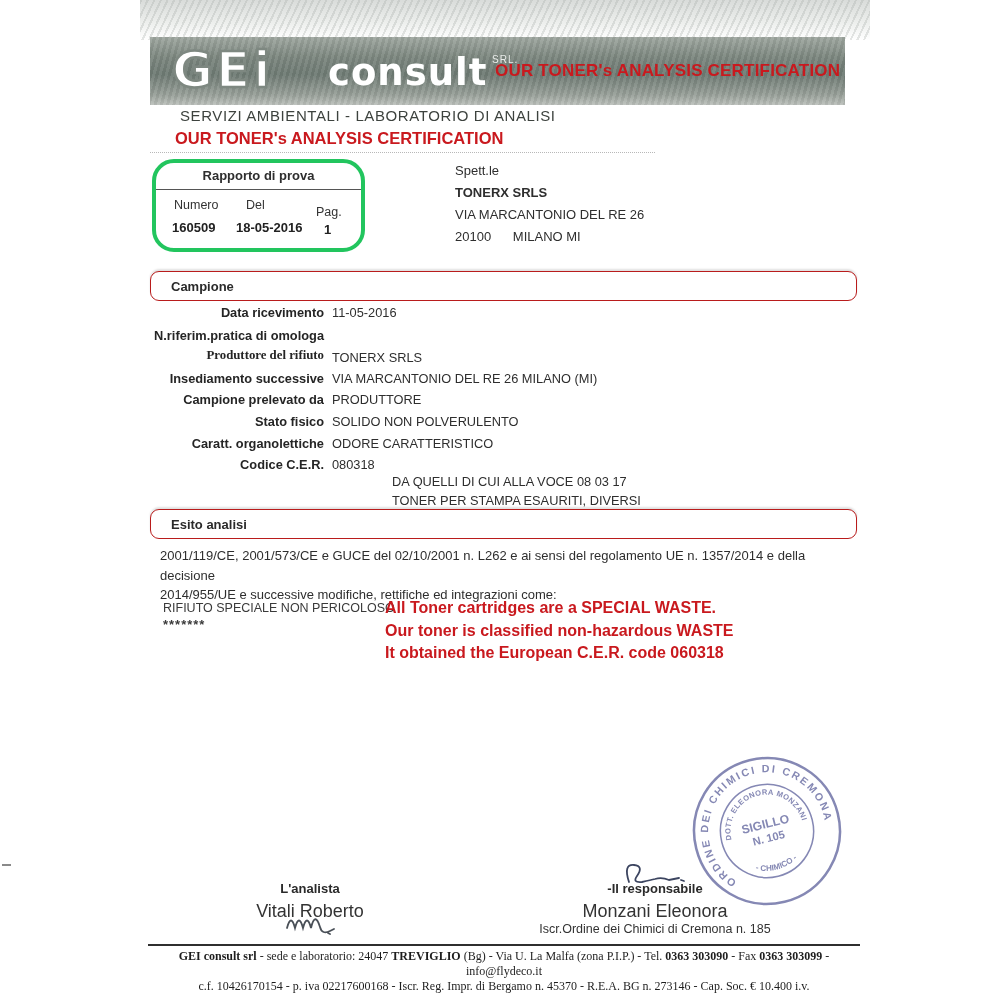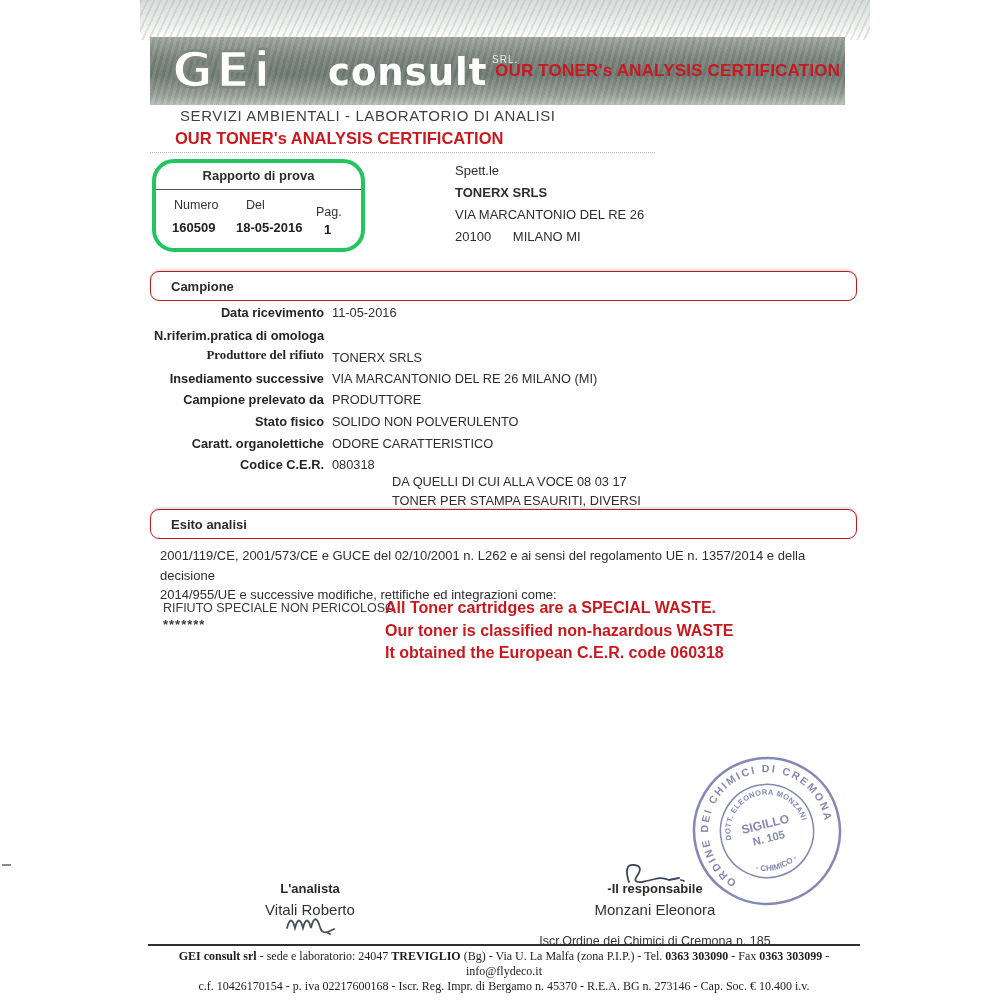--- a/index.html
+++ b/index.html
@@ -98,22 +98,22 @@
   
   .stamp{ left:683px; top:750px; width:168px; height:162px; transform:rotate(-14deg); color:#6b6ea9; opacity:0.78; }
   .stamp svg{ width:100%; height:100%; }
   .stamp text{ fill:#63679f; font-family:"Liberation Sans", sans-serif; font-weight:bold; }
 
   
   .sig-block{ text-align:center; }
   .sig-analyst{ left:240px; top:881px; width:140px; }
   .sig-resp{ left:520px; top:881px; width:270px; }
   .sig-role{ font-size:13px; font-weight:bold; color:#2a2a2a; }
-  .sig-name{ font-size:15px; margin-top:5px; color:#333; }
-  .sig-reg{ font-size:12.5px; margin-top:16px; color:#333; white-space:nowrap; }
+  .sig-name{ font-size:18px; margin-top:5px; color:#333; }
+  .sig-reg{ font-size:12.5px; margin-top:0; color:#333; white-space:nowrap; }
   .scribble{ position:absolute; }
   .scribble path{ fill:none; stroke-linecap:round; }
   .scr-left path{ stroke:#4a5058; stroke-width:1.8; }
   .scr-right path{ stroke:#3c4560; stroke-width:1.8; }
 
   
   .footer-rule{ left:148px; top:944px; width:712px; border-top:2.5px solid #2f2f2f; }
   .footer{
     left:148px; top:949px; width:712px; text-align:center;
     font-family:"Liberation Serif", serif; font-size:12px; line-height:15px; color:#1d1d1d;

